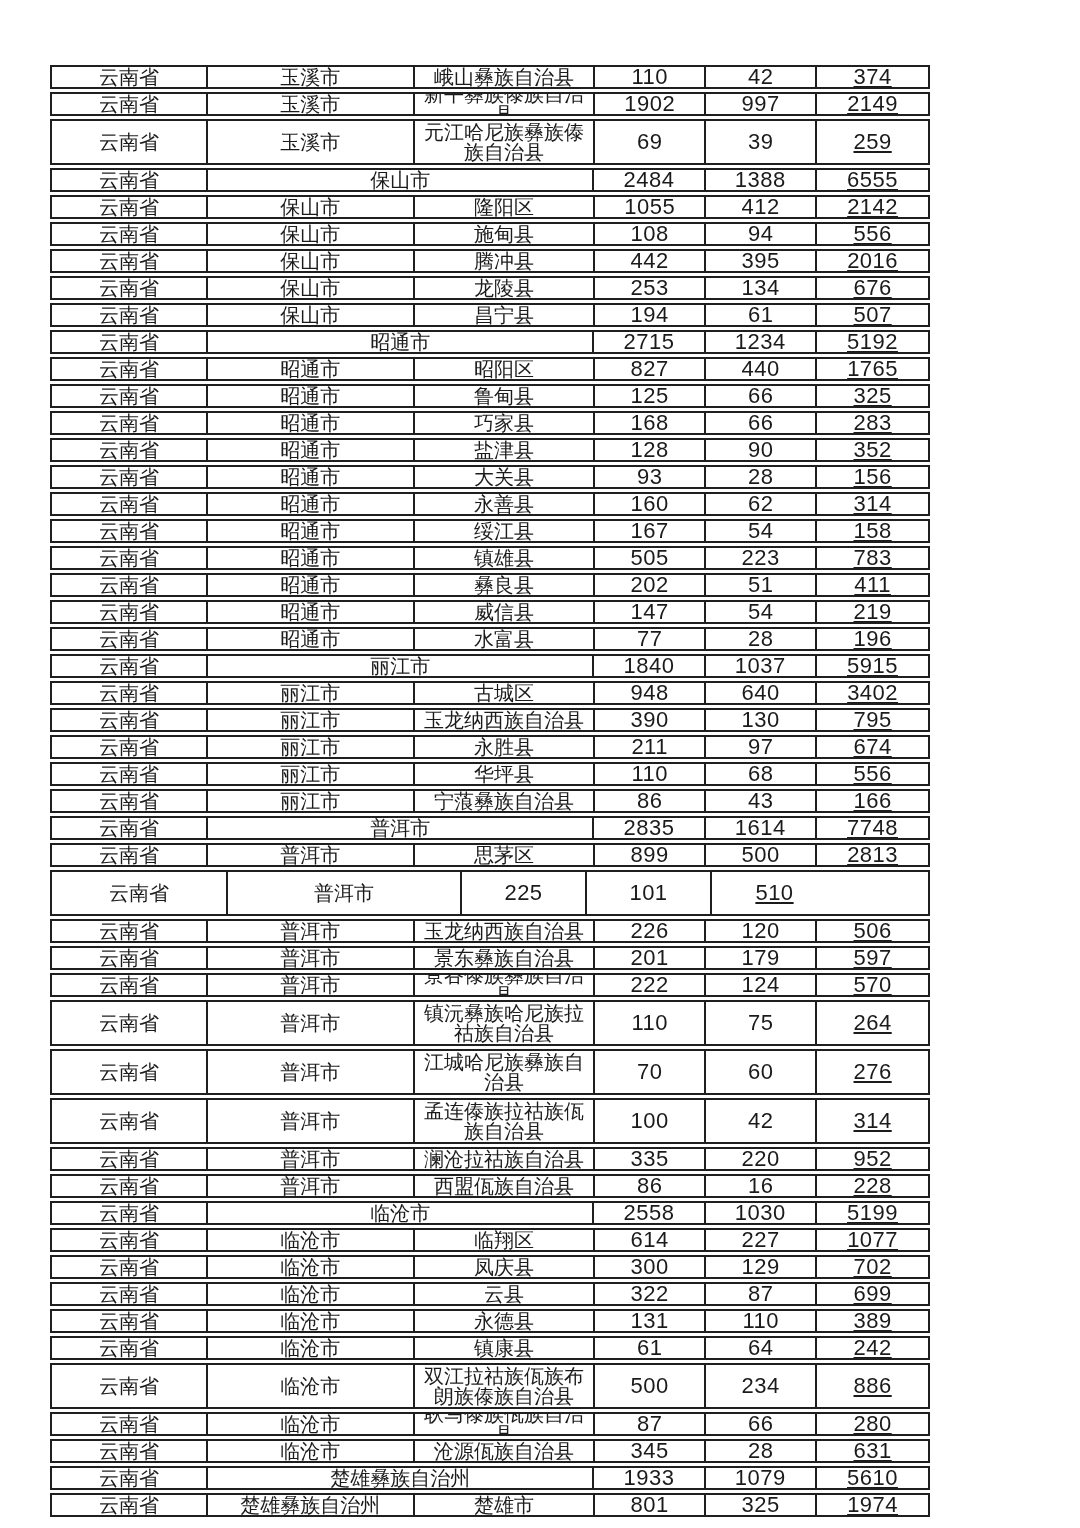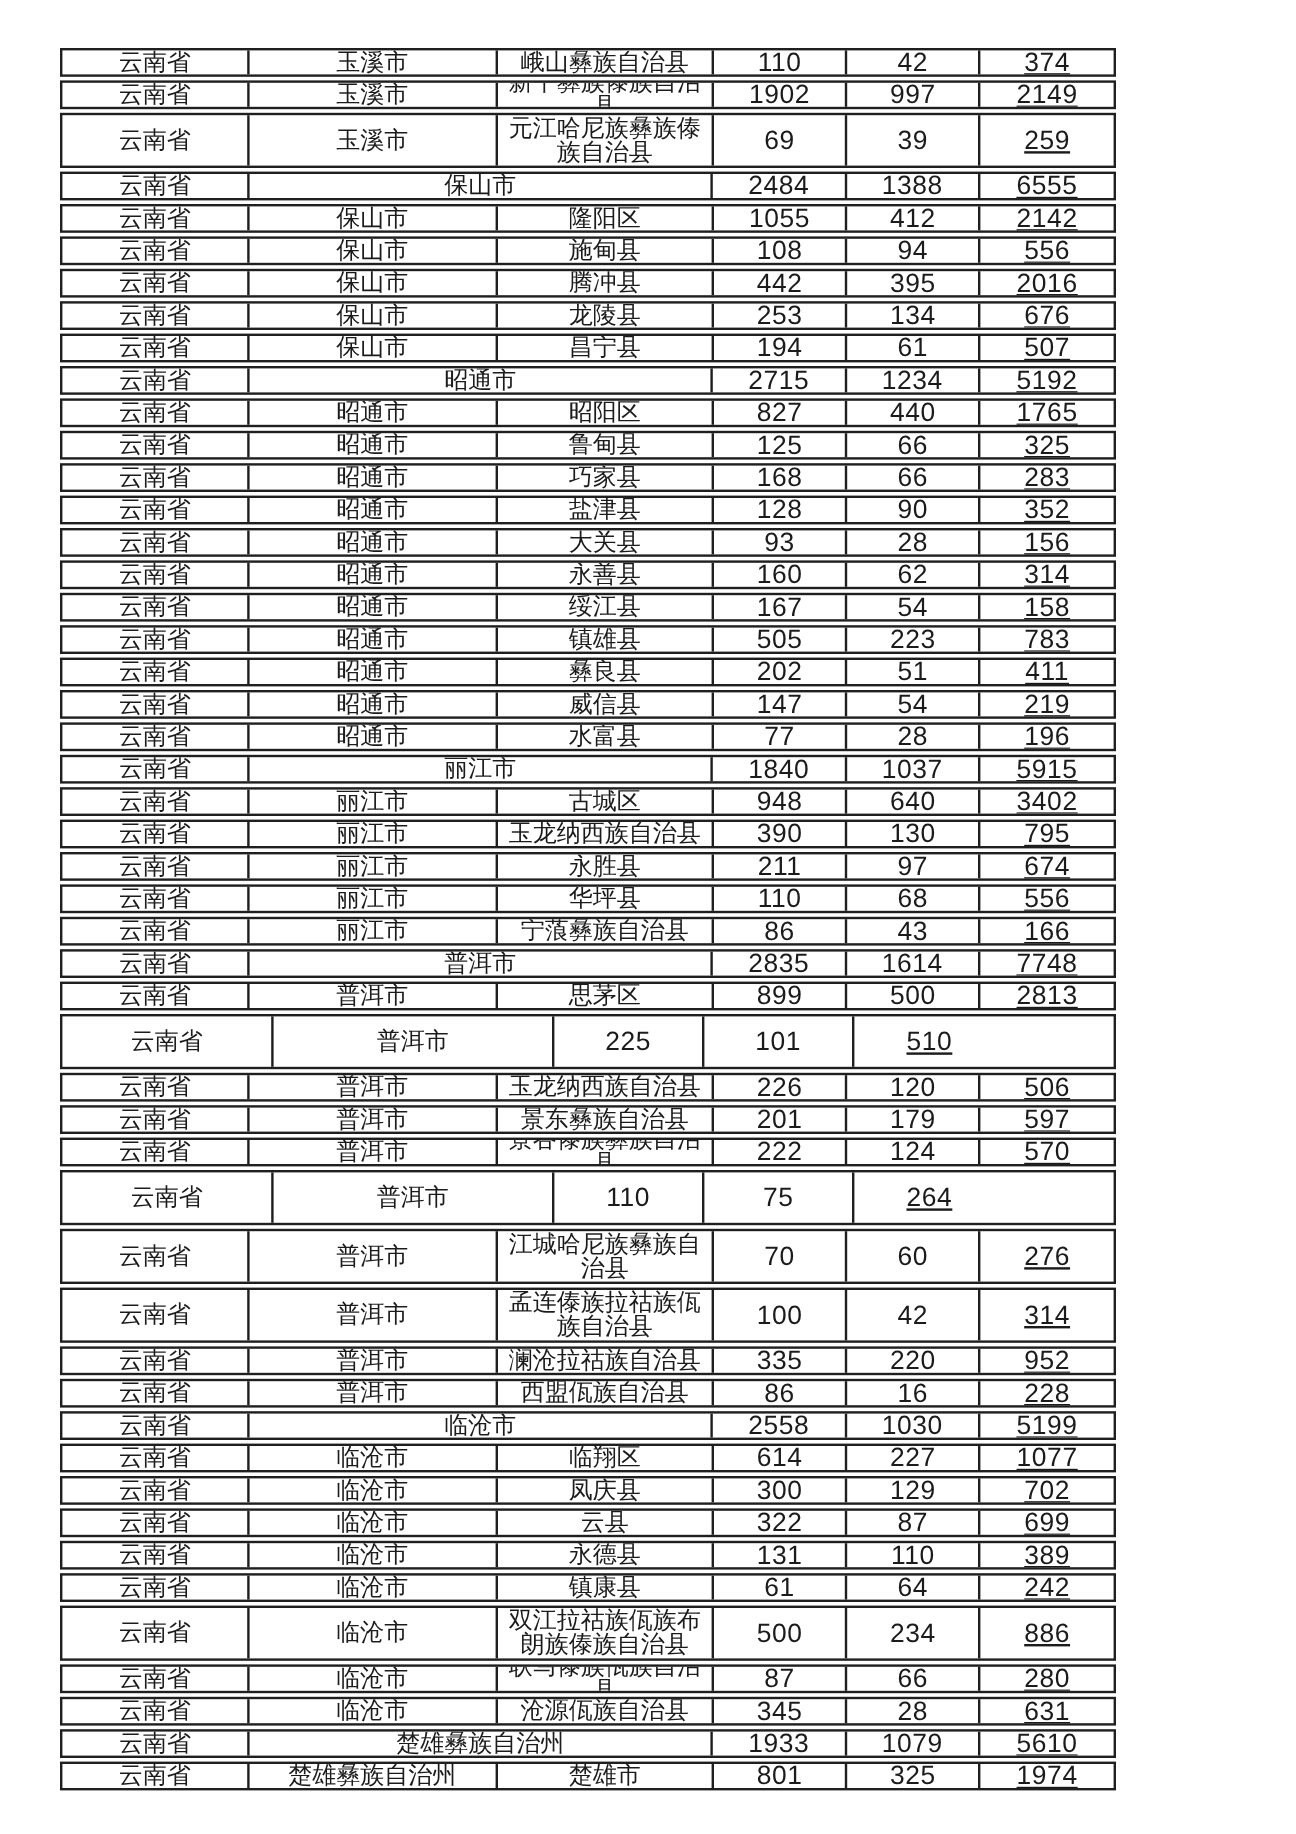--- a/index.html
+++ b/index.html
@@ -13,21 +13,21 @@
     position: relative;
     width: 1080px;
     height: 1528px;
     background: var(--bg);
     font-family: "Liberation Sans", "DejaVu Sans", sans-serif;
     overflow: hidden;
   }
   .tbl {
     position: absolute;
     left: 30px;
-    top: 40px;
+    top: 65px;
     width: 900px;
     padding-left: 20px;
   }
   .row {
     display: flex;
     height: 24px;
     border: 2px solid var(--border);
     margin-bottom: 3px;
     background: #fff;
   }
@@ -318,20 +318,21 @@
         <div class="cell c1">云南省</div>
         <div class="cell c2">普洱市</div>
         <div class="cell c3">景谷傣族彝族自治县</div>
         <div class="cell c4 num">222</div>
         <div class="cell c5 num">124</div>
         <div class="cell c6 num">570</div>
       </div>
       <div class="row tall">
         <div class="cell c1">云南省</div>
         <div class="cell c2">普洱市</div>
+        <div class="cell c3">镇沅彝族哈尼族拉祜族自治县</div>
         <div class="cell c4 num">110</div>
         <div class="cell c5 num">75</div>
         <div class="cell c6 num">264</div>
       </div>
       <div class="row tall">
         <div class="cell c1">云南省</div>
         <div class="cell c2">普洱市</div>
         <div class="cell c3">江城哈尼族彝族自治县</div>
         <div class="cell c4 num">70</div>
         <div class="cell c5 num">60</div>

